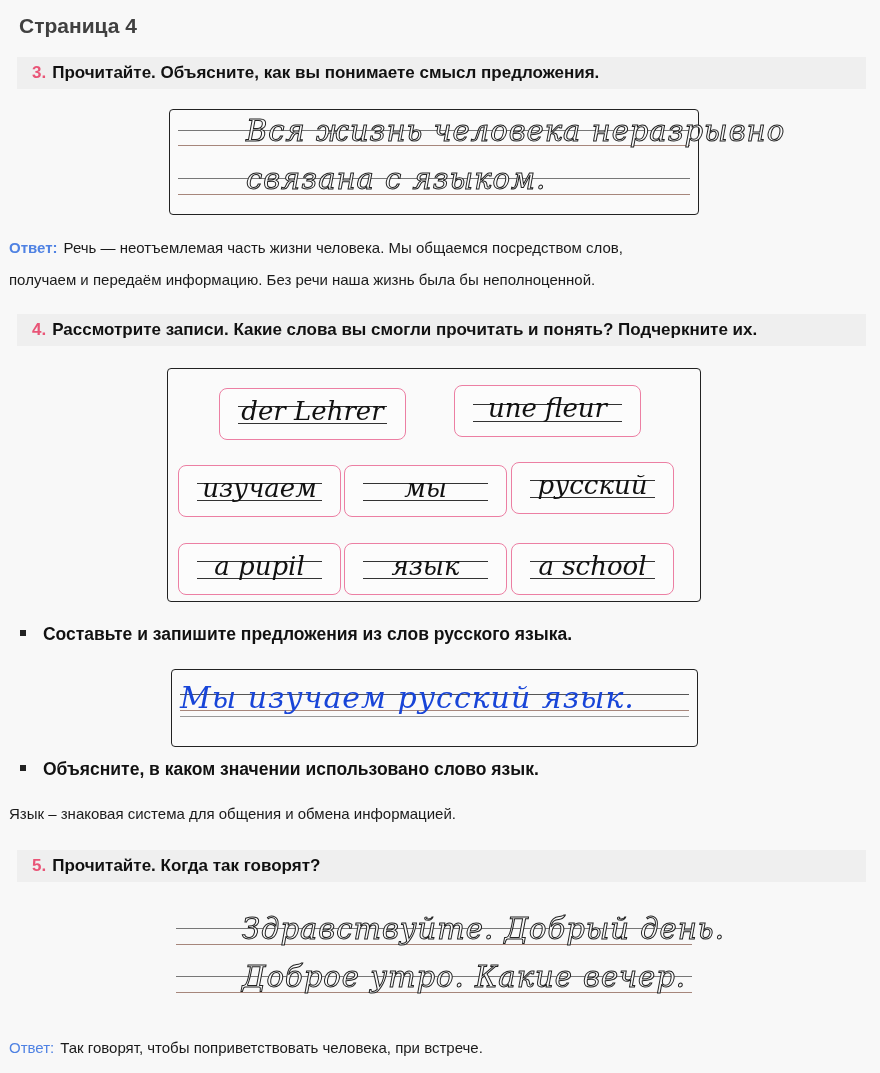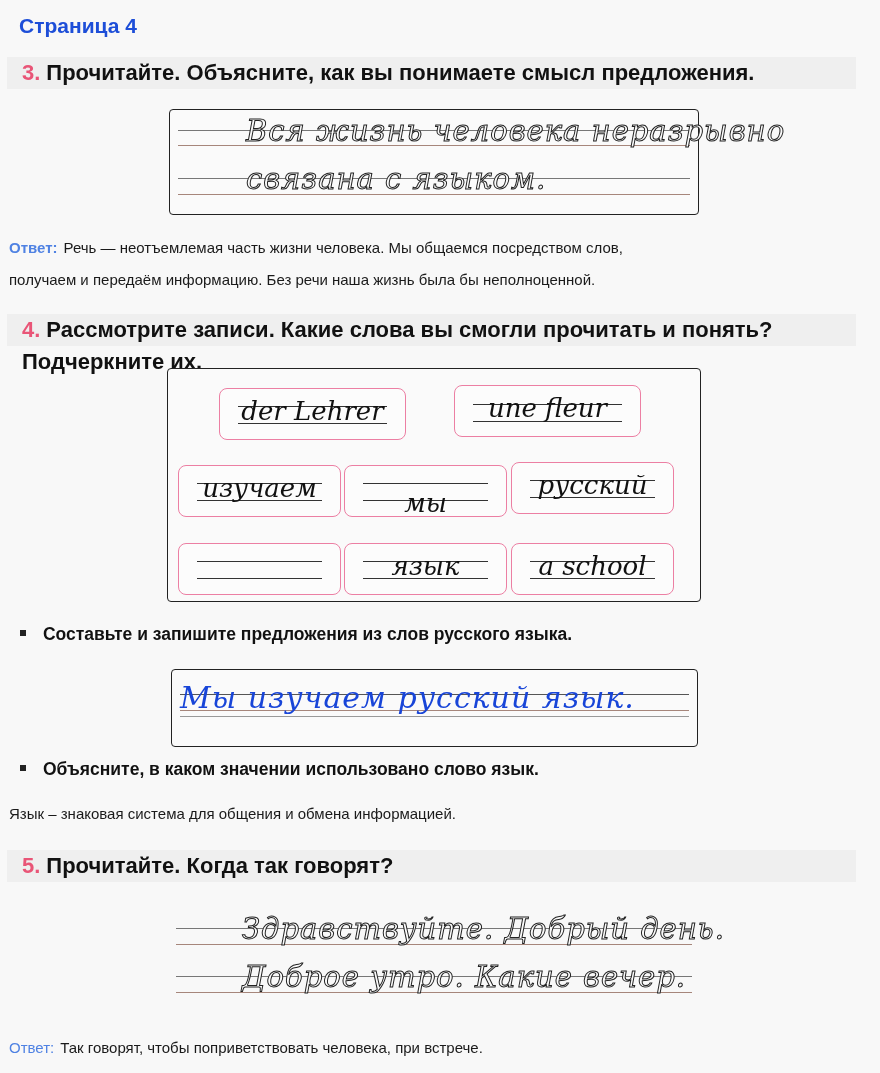--- a/index.html
+++ b/index.html
@@ -5,26 +5,26 @@
   html, body { margin: 0; padding: 0; }
   body {
     width: 880px; height: 1073px; overflow: hidden;
     background: #f8f8f8;
     font-family: "Liberation Sans", sans-serif;
     color: #111;
     position: relative;
   }
   .page-title {
     position: absolute; left: 19px; top: 14px;
-    font-size: 21px; font-weight: bold; color: #1d4ed8;
+    font-size: 21px; font-weight: bold; color: #404040;
   }
   .task {
-    position: absolute; left: 7px; width: 849px; height: 32px;
+    position: absolute; left: 17px; width: 849px; height: 32px;
     background: #efefef;
-    font-size: 22px; font-weight: bold; line-height: 32px;
+    font-size: 17px; font-weight: bold; line-height: 32px;
     box-sizing: border-box; padding-left: 15px; color: #111;
   }
   .task .num { color: #e95577; margin-right: 6px; }
   .para {
     position: absolute; left: 9px; font-size: 15px; line-height: 32px; color: #1a1a1a;
   }
   .para .lab { color: #4f82e3; font-weight: bold; margin-right: 6px; }
   .bullet-q {
     position: absolute; left: 20px; font-size: 17.5px; font-weight: bold;
   }
@@ -95,30 +95,31 @@
     <div class="w" style="top:7px;">une fleur</div>
   </div>
   <div class="card" style="left:10px; top:96px; width:163px; height:52px;">
     <div class="ln" style="top:17px;"></div>
       <div class="ln" style="top:34px;"></div>
     <div class="w" style="top:7px;">изучаем</div>
   </div>
   <div class="card" style="left:176px; top:96px; width:163px; height:52px;">
     <div class="ln" style="top:17px;"></div>
       <div class="ln" style="top:34px;"></div>
-    <div class="w" style="top:22px;font-style:italic;">мы</div>
+    <div class="w" style="top:7px;font-style:italic;">мы</div>
   </div>
   <div class="card" style="left:343px; top:93px; width:163px; height:52px;">
     <div class="ln" style="top:17px;"></div>
       <div class="ln" style="top:34px;"></div>
     <div class="w" style="top:7px;">русский</div>
   </div>
   <div class="card" style="left:10px; top:174px; width:163px; height:52px;">
     <div class="ln" style="top:17px;"></div>
       <div class="ln" style="top:34px;"></div>
+    <div class="w" style="top:7px;">a pupil</div>
   </div>
   <div class="card" style="left:176px; top:174px; width:163px; height:52px;">
     <div class="ln" style="top:17px;"></div>
       <div class="ln" style="top:34px;"></div>
     <div class="w" style="top:7px;">язык</div>
   </div>
   <div class="card" style="left:343px; top:174px; width:163px; height:52px;">
     <div class="ln" style="top:17px;"></div>
       <div class="ln" style="top:34px;"></div>
     <div class="w" style="top:7px;">a school</div>

